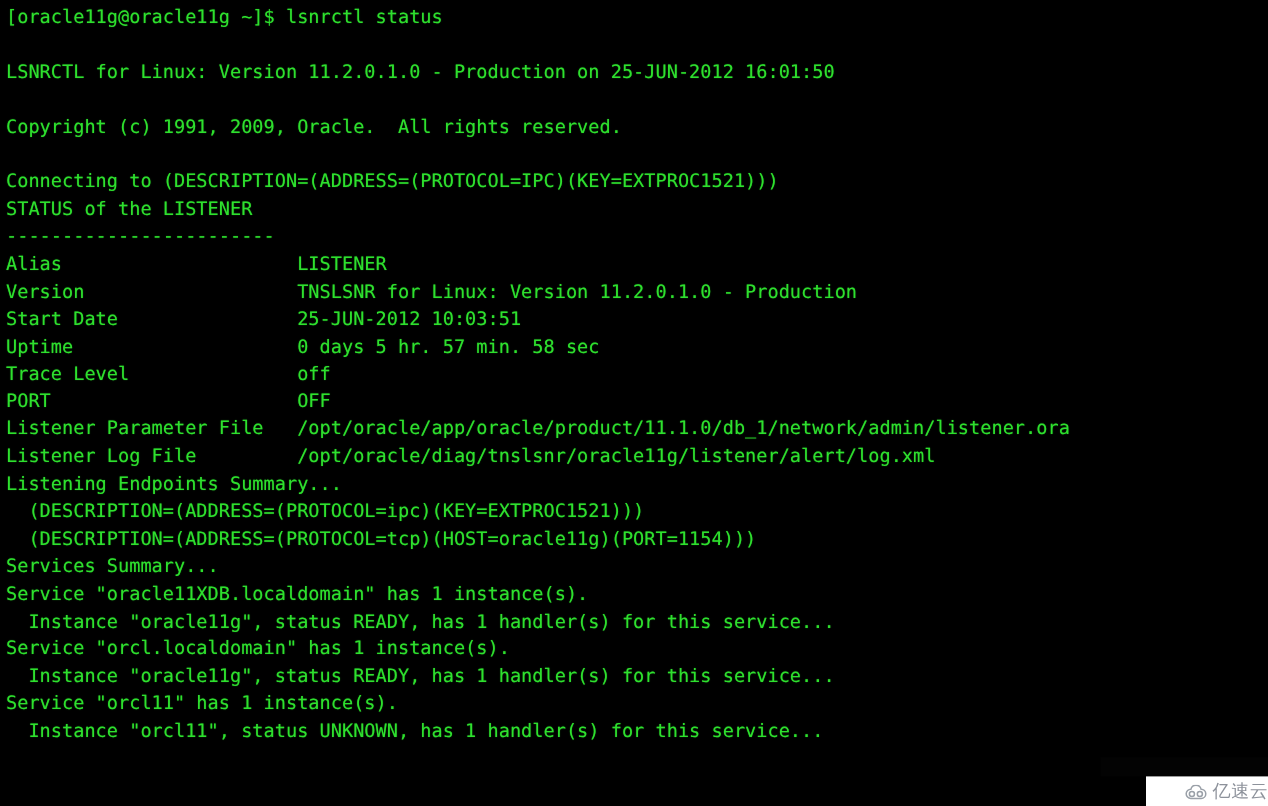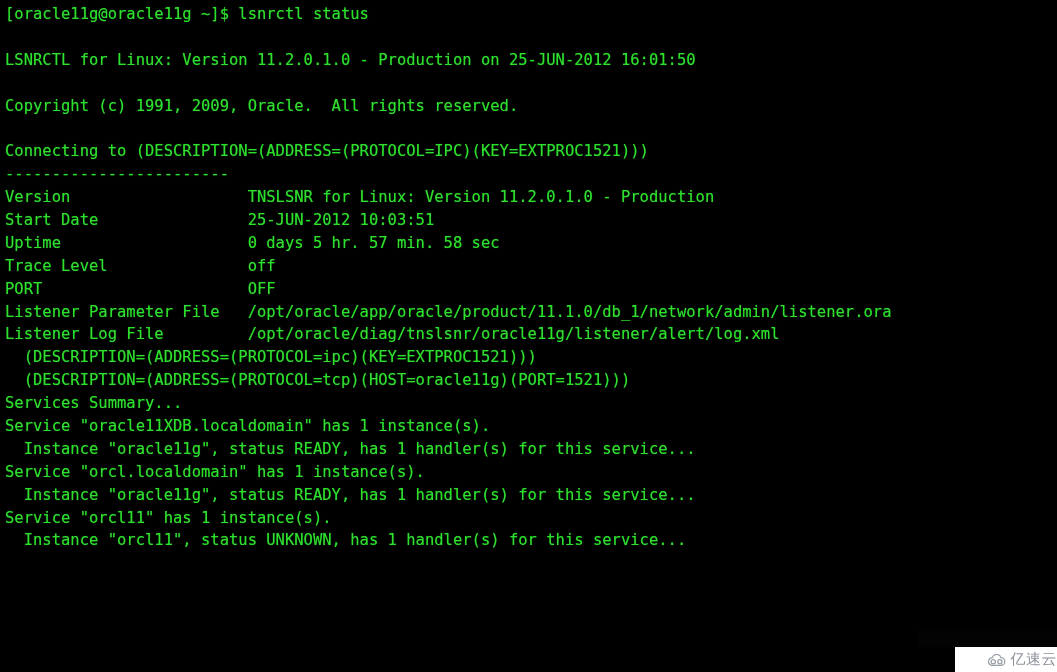--- a/index.html
+++ b/index.html
@@ -86,30 +86,33 @@
 
 <div id="terminal">
 
 <div class="line">[oracle11g@oracle11g ~]$ lsnrctl status</div>
     <div class="line blank"></div>
     <div class="line">LSNRCTL for Linux: Version 11.2.0.1.0 - Production on 25-JUN-2012 16:01:50</div>
     <div class="line blank"></div>
     <div class="line">Copyright (c) 1991, 2009, Oracle.  All rights reserved.</div>
     <div class="line blank"></div>
     <div class="line">Connecting to (DESCRIPTION=(ADDRESS=(PROTOCOL=IPC)(KEY=EXTPROC1521)))</div>
+    <div class="line">STATUS of the LISTENER</div>
     <div class="line">------------------------</div>
+    <div class="line">Alias                     LISTENER</div>
     <div class="line">Version                   TNSLSNR for Linux: Version 11.2.0.1.0 - Production</div>
     <div class="line">Start Date                25-JUN-2012 10:03:51</div>
     <div class="line">Uptime                    0 days 5 hr. 57 min. 58 sec</div>
     <div class="line">Trace Level               off</div>
     <div class="line">PORT                      OFF</div>
     <div class="line">Listener Parameter File   /opt/oracle/app/oracle/product/11.1.0/db_1/network/admin/listener.ora</div>
     <div class="line">Listener Log File         /opt/oracle/diag/tnslsnr/oracle11g/listener/alert/log.xml</div>
+    <div class="line">Listening Endpoints Summary...</div>
     <div class="line">  (DESCRIPTION=(ADDRESS=(PROTOCOL=ipc)(KEY=EXTPROC1521)))</div>
-    <div class="line">  (DESCRIPTION=(ADDRESS=(PROTOCOL=tcp)(HOST=oracle11g)(PORT=1521)))</div>
+    <div class="line">  (DESCRIPTION=(ADDRESS=(PROTOCOL=tcp)(HOST=oracle11g)(PORT=1154)))</div>
     <div class="line">Services Summary...</div>
     <div class="line">Service "oracle11XDB.localdomain" has 1 instance(s).</div>
     <div class="line">  Instance "oracle11g", status READY, has 1 handler(s) for this service...</div>
     <div class="line">Service "orcl.localdomain" has 1 instance(s).</div>
     <div class="line">  Instance "oracle11g", status READY, has 1 handler(s) for this service...</div>
     <div class="line">Service "orcl11" has 1 instance(s).</div>
     <div class="line">  Instance "orcl11", status UNKNOWN, has 1 handler(s) for this service...</div>
   </div>
 
 <div id="wm-haze"></div>

